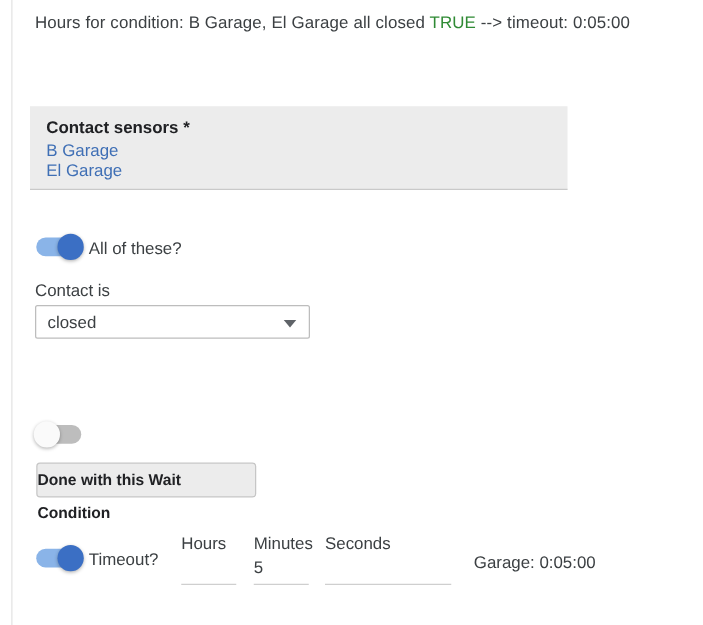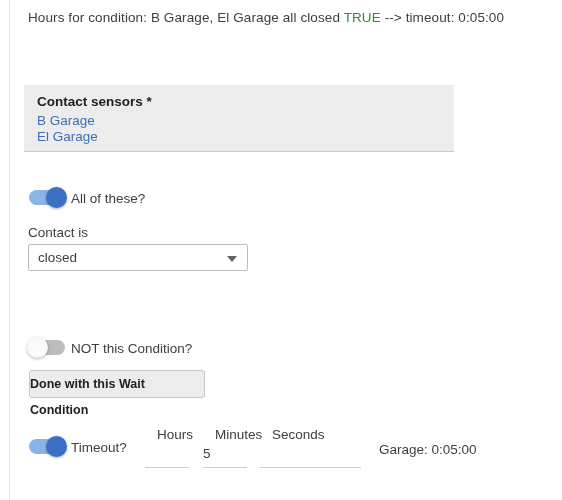--- a/index.html
+++ b/index.html
@@ -184,21 +184,21 @@
   .toggle-timeout { left: 29px; top: 439px; }
   .label-timeout  { left: 71px; top: 440px; }
 
   .time-field {
     position: absolute;
     top: 427px;
   }
   .time-field .cap {
     position: absolute;
     top: 0;
-    left: 12px;
+    left: 0;
     font-size: 13.5px;
     color: #3c4043;
     white-space: nowrap;
   }
   .time-field .val {
     position: absolute;
     top: 19px;
     left: 0;
     font-size: 13.5px;
     color: #3c4043;
@@ -251,21 +251,20 @@
 
   <div class="contact-is-label">Contact is</div>
   <div class="select-box">
     <span class="select-value">closed</span>
     <span class="select-arrow"></span>
   </div>
 
   <div class="toggle off toggle-not">
     <div class="thumb"></div>
   </div>
-  <div class="toggle-row-label label-not">NOT this Condition?</div>
 
   <button class="done-button">Done with this Wait Condition</button>
 
   <div class="toggle on toggle-timeout">
     <div class="thumb"></div>
   </div>
   <div class="toggle-row-label label-timeout">Timeout?</div>
 
   <div class="time-field tf-hours">
     <span class="cap">Hours</span>

